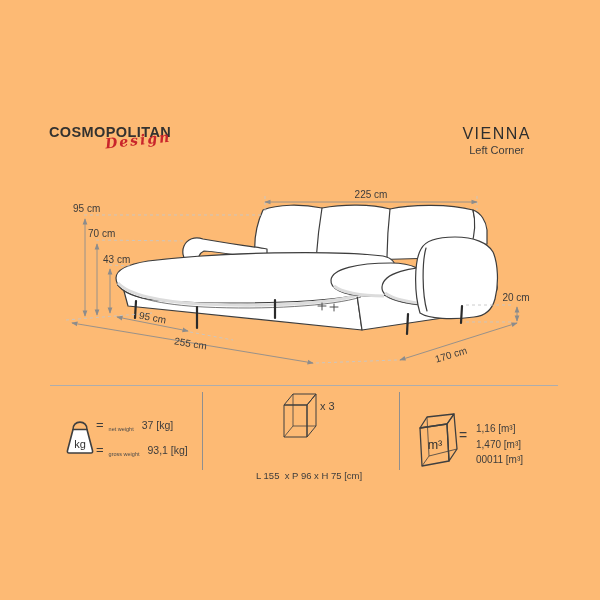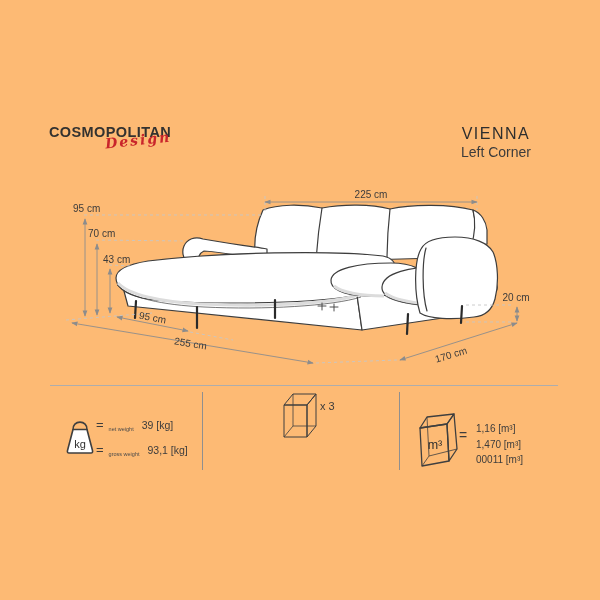--- a/index.html
+++ b/index.html
@@ -6,21 +6,21 @@
   #page{position:relative;width:600px;height:600px;background:#fdba74;overflow:hidden;
         font-family:"Liberation Sans",sans-serif;color:#3c3c3c;}
   
   .brand{position:absolute;left:49px;top:124px;}
   .brand-name{font-size:14.5px;font-weight:bold;letter-spacing:.4px;color:#333230;}
   .brand-script{position:absolute;left:56px;top:8px;font-family:"DejaVu Serif",serif;
         font-style:italic;font-weight:bold;color:#c9252b;font-size:14px;letter-spacing:2px;
         transform:rotate(-6deg);}
   .title{position:absolute;right:69px;top:125px;text-align:center;}
   .title .name{font-size:16px;font-weight:normal;letter-spacing:1.5px;color:#2e2e2e;}
-  .title .variant{font-size:14px;color:#3c3c3c;margin-top:1px;}
+  .title .variant{font-size:11px;color:#3c3c3c;margin-top:1px;}
   
   #sofa-svg{position:absolute;left:0;top:0;width:600px;height:600px;}
   .dimtext{font-family:"Liberation Sans",sans-serif;font-size:10px;fill:#3b3b3b;}
   
   .hdivider{position:absolute;left:50px;top:385px;width:508px;height:1px;background:#adadad;}
   .vdivider{position:absolute;top:392px;width:1px;height:78px;background:#8f8f8f;}
   .vd1{left:202px;} .vd2{left:399px;}
   .spec-icon{position:absolute;}
   .wrow{position:absolute;white-space:nowrap;}
   .wrow .eq{font-size:13px;vertical-align:baseline;}
@@ -139,36 +139,37 @@
   <div class="vdivider vd1"></div>
   <div class="vdivider vd2"></div>
 
   <div>
     <svg class="spec-icon" style="left:63px;top:415px;" width="36" height="42" viewBox="0 0 36 42">
       <path class="wire" style="stroke-width:1.6" d="M10,15 C9,4.5 25,4.5 24,15"></path>
       <path class="wire" style="stroke-width:1.6;fill:#fff" d="M6,38 Q4,38 4.5,35.5 L10,14.5 L24,14.5 L29.5,35.5 Q30,38 28,38 Z"></path>
       <text x="17" y="33" text-anchor="middle" font-size="11" fill="#2f2f2f" font-family="Liberation Sans, sans-serif">kg</text>
     </svg>
     <div class="wrow" style="left:96px;top:415px;">
-      <span class="eq">=</span><span class="sub">net weight</span><span class="val">39 [kg]</span>
+      <span class="eq">=</span><span class="sub">net weight</span><span class="val">37 [kg]</span>
     </div>
     <div class="wrow" style="left:96px;top:440px;">
       <span class="eq">=</span><span class="sub">gross weight</span><span class="val">93,1 [kg]</span>
     </div>
   </div>
 
   <div>
     <svg class="spec-icon" style="left:280px;top:390px;" width="44" height="52" viewBox="0 0 44 52">
       <polygon class="wire" points="4,15 27,15 27,47 4,47"></polygon>
       <polygon class="wire" points="4,15 13,4 36,4 27,15"></polygon>
       <polygon class="wire" points="27,15 36,4 36,36 27,47"></polygon>
       <path class="wire" style="stroke-width:.8" d="M4,47 L13,36 L36,36 M13,4 L13,36"></path>
     </svg>
     <div class="pack-count">x 3</div>
     <div class="pack-list">
+      <div>L 155  x P 96 x H 75 [cm]</div>
     </div>
   </div>
 
   <div>
     <svg class="spec-icon" style="left:415px;top:411px;" width="46" height="58" viewBox="0 0 46 58">
       <polygon class="wire" style="stroke-width:1.3" points="5,17 32,13 34,50 7,55"></polygon>
       <polygon class="wire" style="stroke-width:1.3" points="5,17 12,6 39,3 32,13"></polygon>
       <polygon class="wire" style="stroke-width:1.3" points="32,13 39,3 42,38 34,50"></polygon>
       <path class="wire" style="stroke-width:.8" d="M7,55 L14,45 L42,38 M14,45 L12,6"></path>
       <text x="20" y="38" text-anchor="middle" font-size="12.5" fill="#2f2f2f" font-family="Liberation Sans, sans-serif">m³</text>

